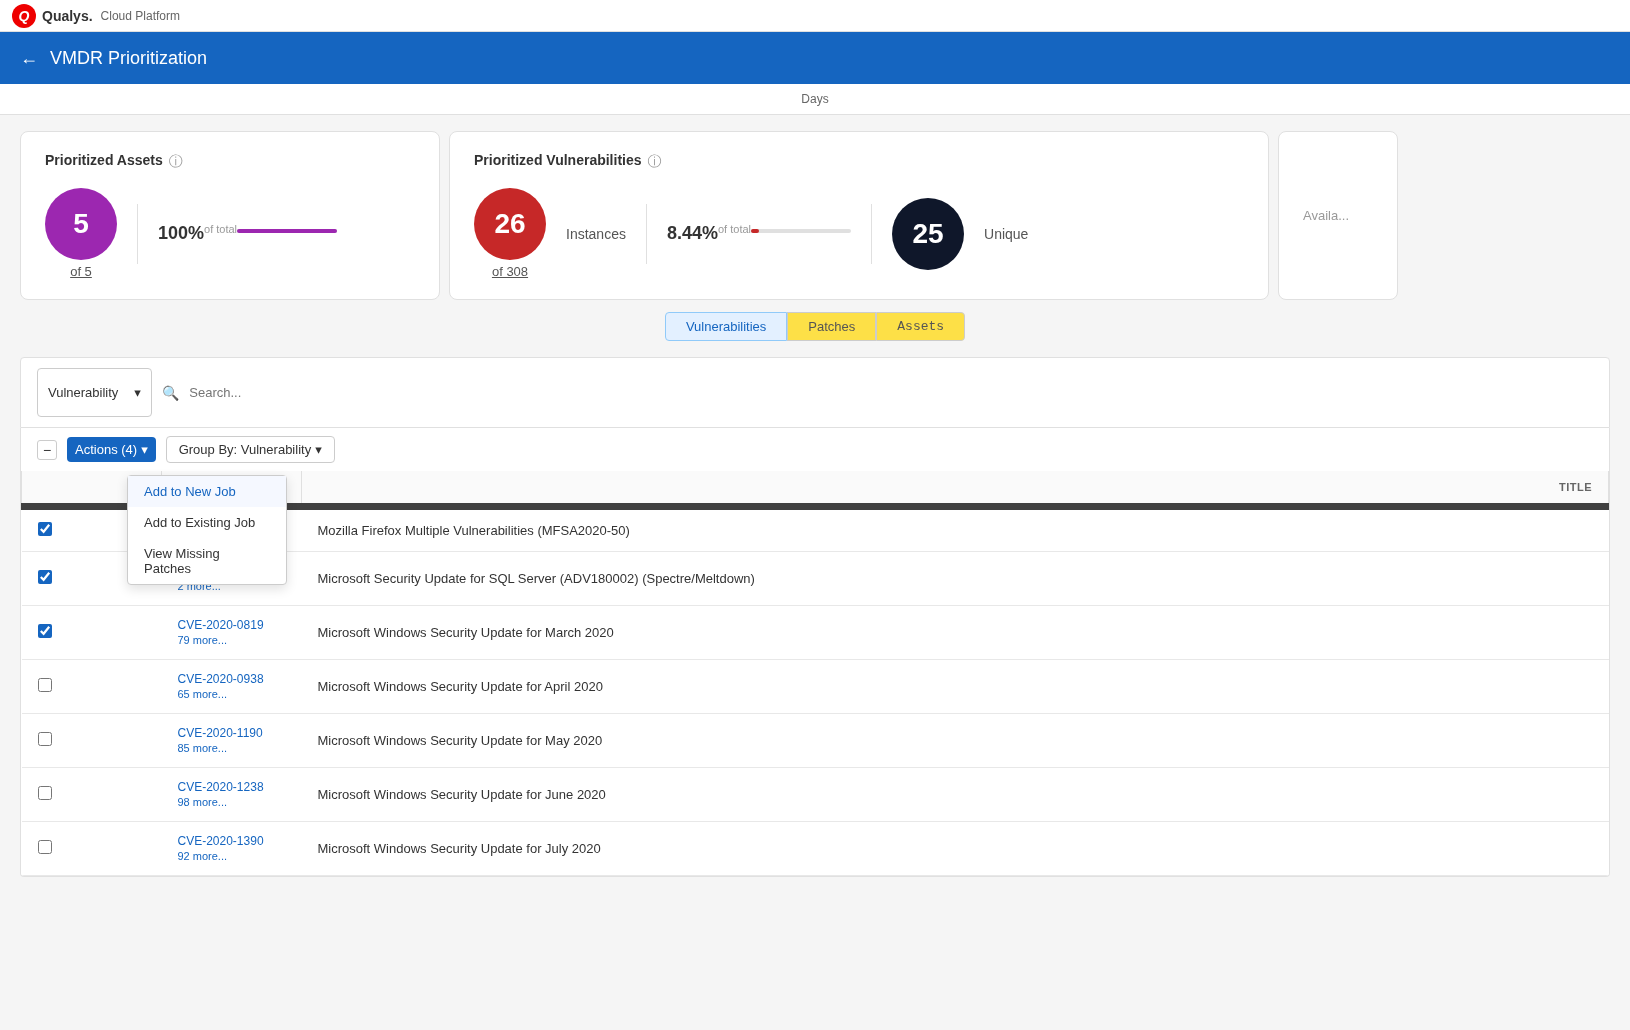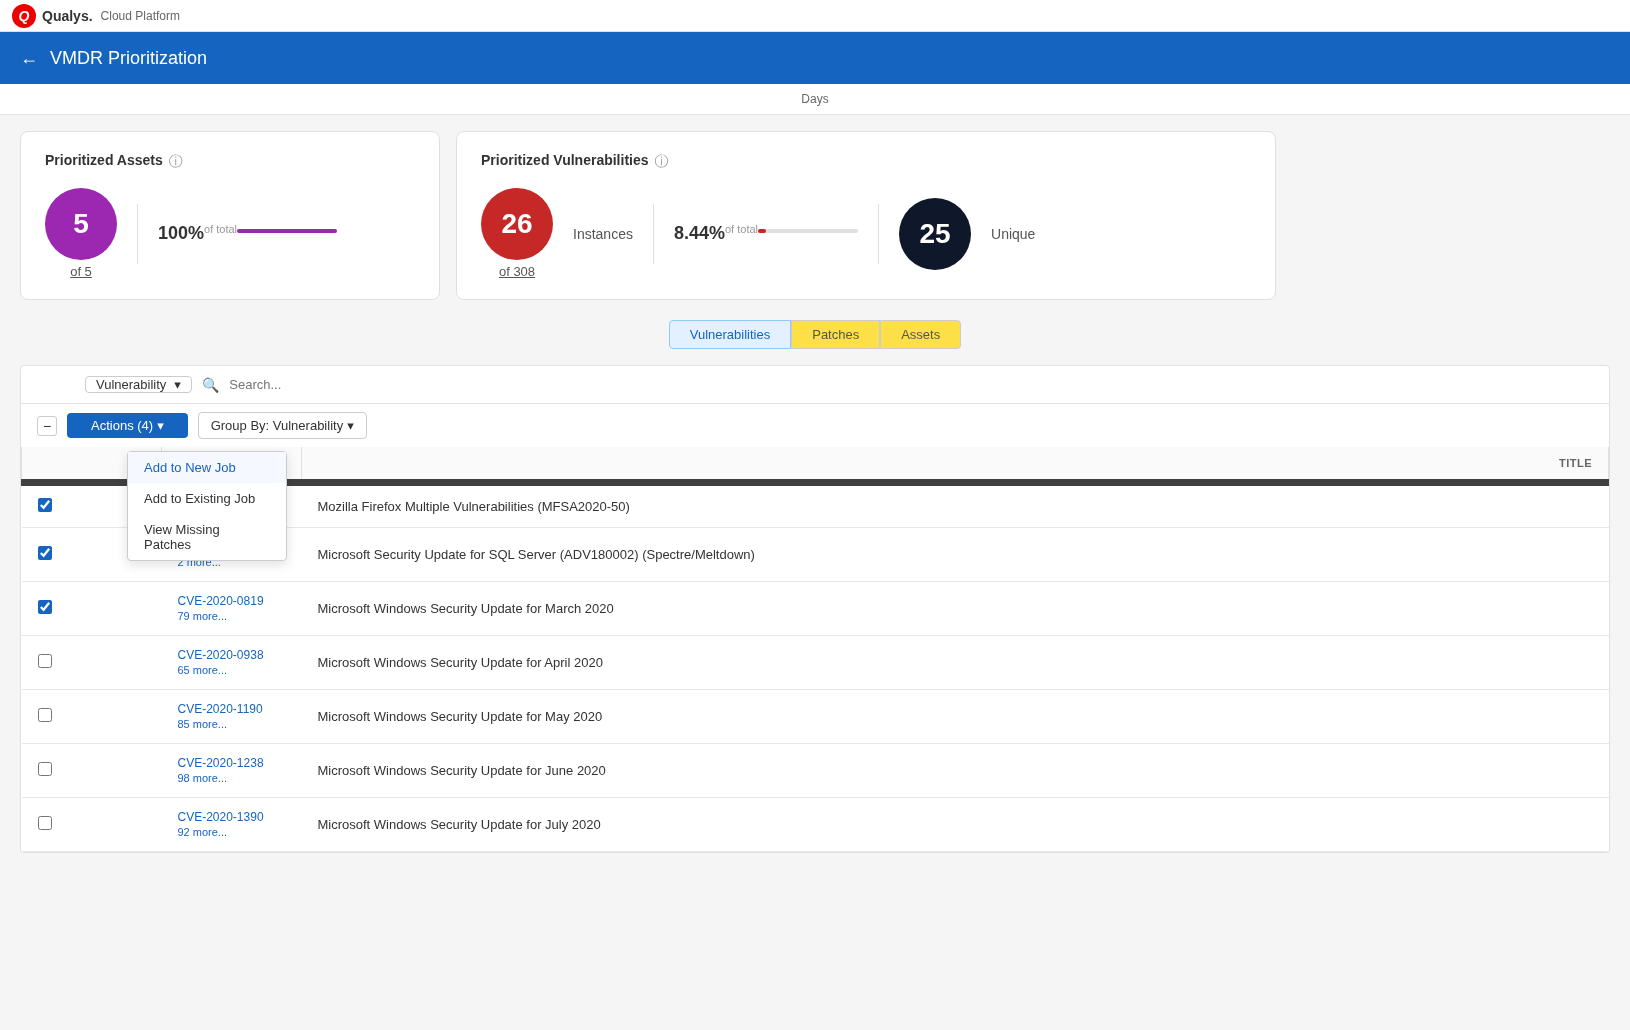--- a/index.html
+++ b/index.html
@@ -27,21 +27,21 @@
 
     
     .days-bar {
       background: white; padding: 8px 20px; border-bottom: 1px solid #e0e0e0; font-size: 12px; color: #666; text-align: center;
     }
 
     
     .main { padding: 16px 20px; }
 
     
-    .stats-row { display: flex; gap: 16px; margin-bottom: 20px; }
+    .stats-row { display: flex; gap: 9px; margin-bottom: 12px; }
 
     .stat-card {
       background: white; border-radius: 8px; border: 1px solid #e0e0e0;
       padding: 20px 24px; display: flex; align-items: center; gap: 20px;
     }
     .stat-card.assets { flex: 0 0 420px; }
     .stat-card.vulns { flex: 0 0 820px; }
     .stat-card.avail { flex: 0 0 120px; overflow: hidden; }
 
     .circle-badge {
@@ -74,51 +74,51 @@
     .stat-card-inner { display: flex; flex-direction: column; width: 100%; }
     .stat-data-row { display: flex; align-items: center; gap: 12px; }
 
     
     .tabs-row { display: flex; justify-content: center; gap: 0; margin-bottom: 16px; }
     .tab-btn {
       padding: 6px 20px; border: 1px solid #ccc; background: #fde047; font-size: 13px; cursor: pointer;
       color: #555;
     }
     .tab-btn:first-child { border-radius: 4px 0 0 4px; }
-    .tab-btn:last-child { border-radius: 0 4px 4px 0; }
+    .tab-btn:last-child { border-radius: 0 4px 4px 0; font-family: Liberation Mono, monospace; }
     .tab-btn.active { background: #e3f0ff; color: #1565c0; border-color: #90caf9; font-weight: 500; }
 
     
     .filter-bar {
       display: flex; align-items: center; gap: 10px; padding: 10px 16px;
       background: white; border: 1px solid #e0e0e0; border-radius: 4px 4px 0 0;
     }
     .vuln-dropdown {
-      display: flex; align-items: center; gap: 8px; border: 1px solid #ccc; border-radius: 4px;
-      padding: 0 10px; font-size: 13px; background: white; cursor: pointer; margin-left: 48px;
+      display: flex; align-items: center; gap: 16px; border: 1px solid #ccc; border-radius: 4px;
+      padding: 16px 10px; font-size: 13px; background: white; cursor: pointer;
     }
     .search-icon-wrap { color: #999; font-size: 14px; }
     .search-input {
       border: none; outline: none; font-size: 13px; color: #999; width: 200px;
     }
 
     
     .table-toolbar {
       display: flex; align-items: center; gap: 10px; padding: 8px 16px;
       background: white; border-left: 1px solid #e0e0e0; border-right: 1px solid #e0e0e0;
       position: relative;
     }
     .minus-btn {
       width: 20px; height: 20px; border: 1px solid #ccc; border-radius: 3px;
       display: flex; align-items: center; justify-content: center; cursor: pointer; background: white; font-size: 14px;
     }
     .actions-btn {
       display: flex; align-items: center; gap: 4px;
       background: #1565c0; color: white; border: none; border-radius: 4px;
-      padding: 5px 24px; font-size: 13px; cursor: pointer; font-weight: 500;
+      padding: 5px 8px; font-size: 13px; cursor: pointer; font-weight: 500;
     }
     .actions-dropdown {
       position: absolute; top: 38px; left: 60px; z-index: 100;
       background: white; border: 1px solid #ccc; border-radius: 4px; box-shadow: 0 4px 12px rgba(0,0,0,0.12);
       min-width: 160px;
     }
     .dropdown-item {
       padding: 8px 16px; font-size: 13px; cursor: pointer; color: #333;
     }
     .dropdown-item:first-child { font-weight: 500; background: #f5f8ff; color: #1565c0; }
@@ -228,20 +228,23 @@
           <div class="stat-detail">
             <div class="circle-badge circle-dark-red">
               <span>25</span>
             </div>
           </div>
           <span class="stat-label-right">Unique</span>
         </div>
       </div>
     </div>
 
+    <div class="stat-card avail">
+      <span style="font-size:13px;color:#999;">Availa...</span>
+    </div>
   </div>
 
   <div class="tabs-row">
     <button class="tab-btn active">Vulnerabilities</button>
     <button class="tab-btn">Patches</button>
     <button class="tab-btn">Assets</button>
   </div>
 
   <div class="filter-bar">
     <div class="vuln-dropdown">

